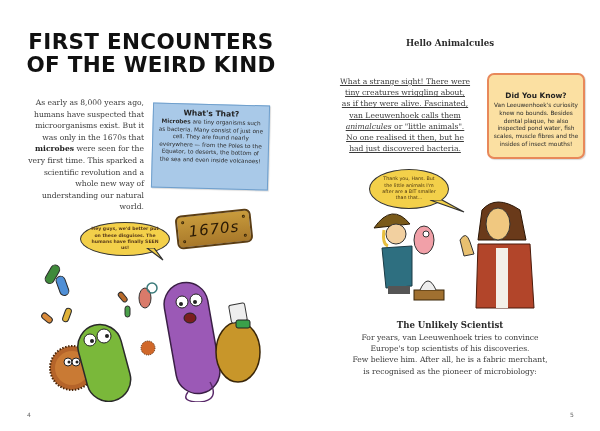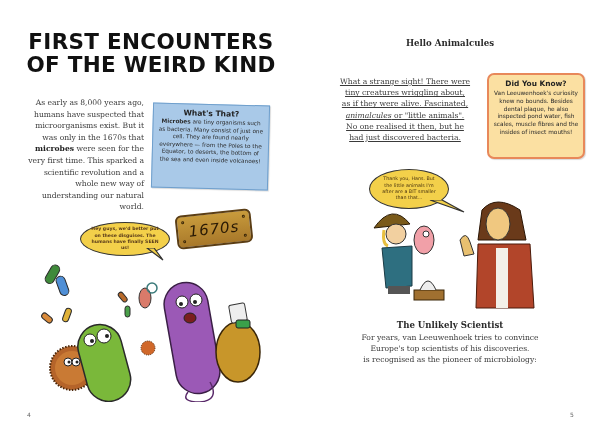--- a/index.html
+++ b/index.html
@@ -63,21 +63,21 @@
     font-weight: bold; font-size: 8.6px; color: #2a2a2a;
   }
   .para {
     position: absolute; font-size: 7.6px; line-height: 11.2px; text-align: center; color: #3a3a3a;
   }
   .para i { font-style: italic; }
 
   .dyk-box {
     position: absolute; left: 487px; top: 73px; width: 98px; height: 86px;
     background: #fbe0a2; border: 2px solid #e8885a; border-radius: 7px;
-    padding: 4px 4px; text-align: center; font-family: "DejaVu Sans", sans-serif; color: #2a2a2a;
+    padding: 16px 4px; text-align: center; font-family: "DejaVu Sans", sans-serif; color: #2a2a2a;
     box-shadow: 1px 1px 1px rgba(0,0,0,.15);
   }
   .dyk-box .box-title { font-weight: bold; font-size: 7.4px; margin-bottom: 2px; color: #222; }
   .dyk-box .box-text { font-size: 5.8px; line-height: 7.8px; }
 </style>
 </head>
 <body>
 
 <div class="spread">
 
@@ -154,20 +154,21 @@
     <div class="page-num" style="left:27px;top:411px">4</div>
   </div>
 
   <div class="page">
     <div class="sec-title" style="top:30px;margin-top:8px;">Hello Animalcules</div>
 
     <div class="para" style="left:30px;top:76px;width:150px;text-decoration:underline;">
       <div>What a strange sight! There were</div>
       <div>tiny creatures wriggling about,</div>
       <div>as if they were alive. Fascinated,</div>
+      <div>van Leeuwenhoek calls them</div>
       <div><i>animalcules</i><span> or "little animals".</span></div>
       <div>No one realised it then, but he</div>
       <div>had just discovered bacteria.</div>
     </div>
 
     <div>
       <div class="bubble" style="left:69px;top:169px;width:80px;height:40px;padding:0 10px;font-weight:normal;color:#4a3410;font-size:4.8px;">
         <span>Thank you, Hans. But the little animals I'm after are a BIT smaller than that...</span>
       </div>
       <svg style="position:absolute;left:128px;top:200px" width="40" height="14">
@@ -199,18 +200,19 @@
 
     <div class="dyk-box" style="left:187px;">
       <div class="box-title">Did You Know?</div>
       <div class="box-text">Van Leeuwenhoek's curiosity knew no bounds. Besides dental plaque, he also inspected pond water, fish scales, muscle fibres and the insides of insect mouths!</div>
     </div>
 
     <div class="sec-title" style="top:320px;">The Unlikely Scientist</div>
     <div class="para" style="left:30px;top:332px;width:240px;">
       <div>For years, van Leeuwenhoek tries to convince</div>
       <div>Europe's top scientists of his discoveries.</div>
+      <div>Few believe him. After all, he is a fabric merchant,</div>
       <div>is recognised as the pioneer of microbiology:</div>
     </div>
 
     <div class="page-num" style="left:270px;top:411px">5</div>
   </div>
 </div>
 
 </body></html>

